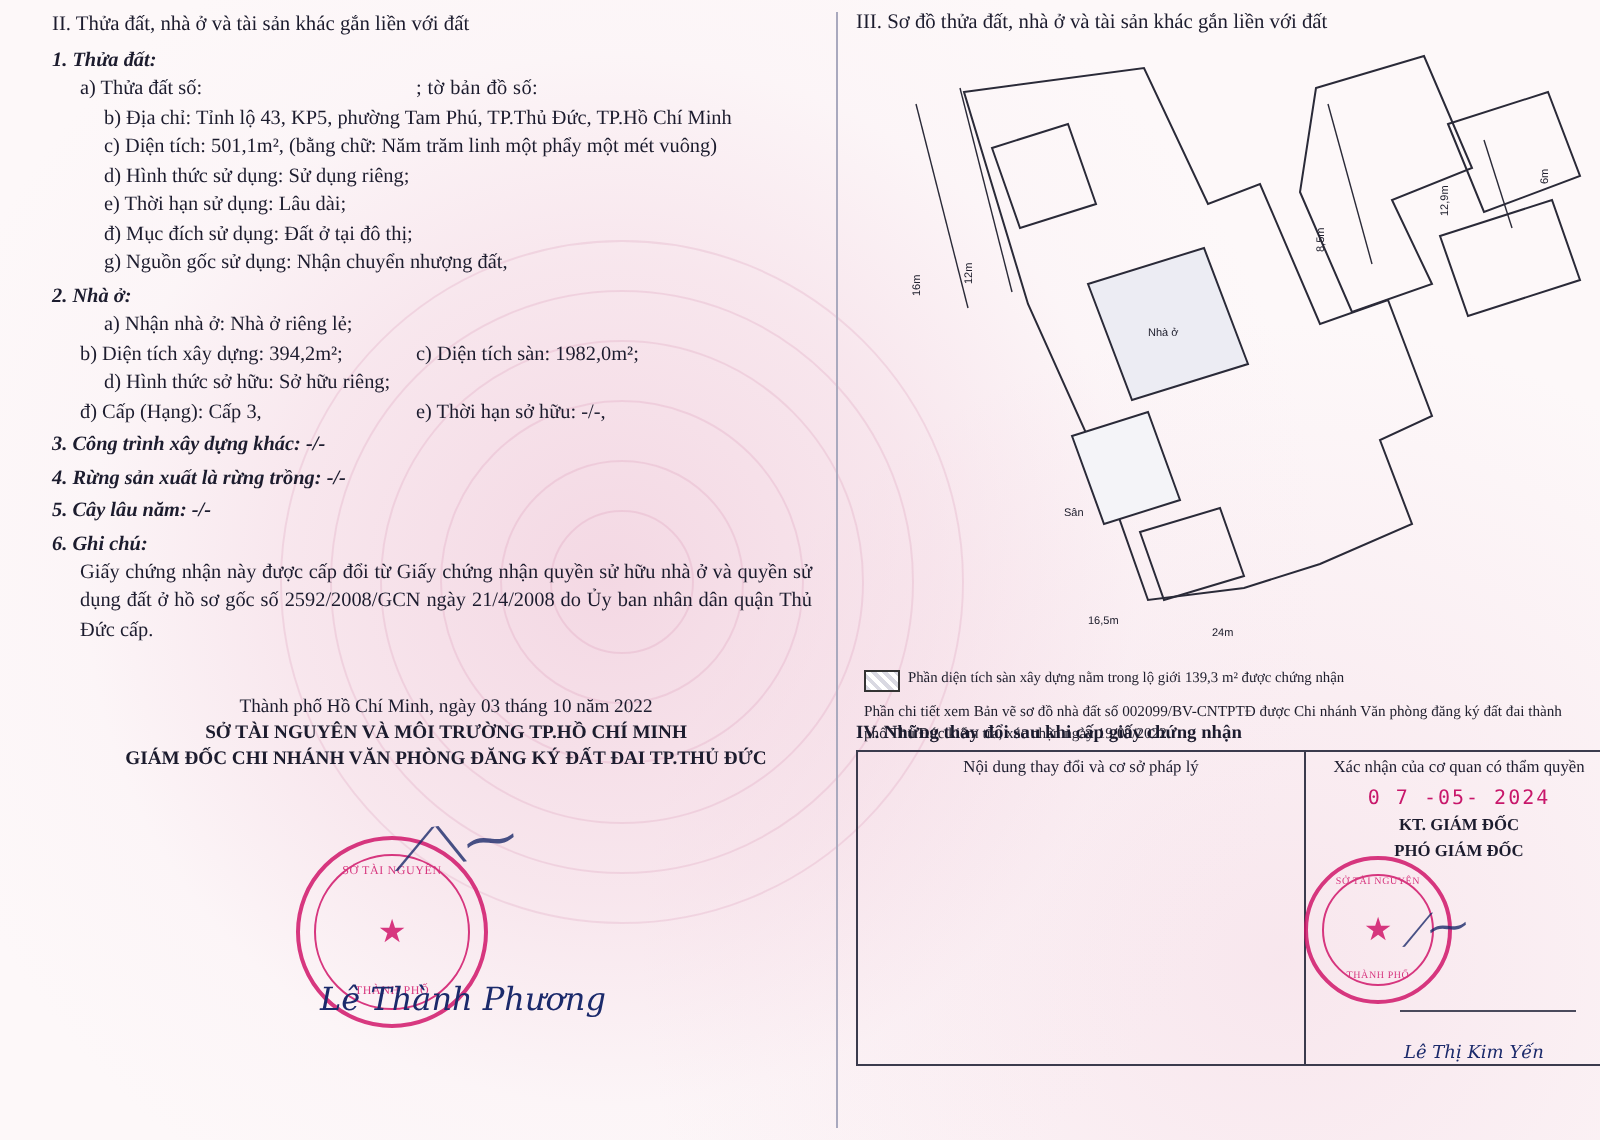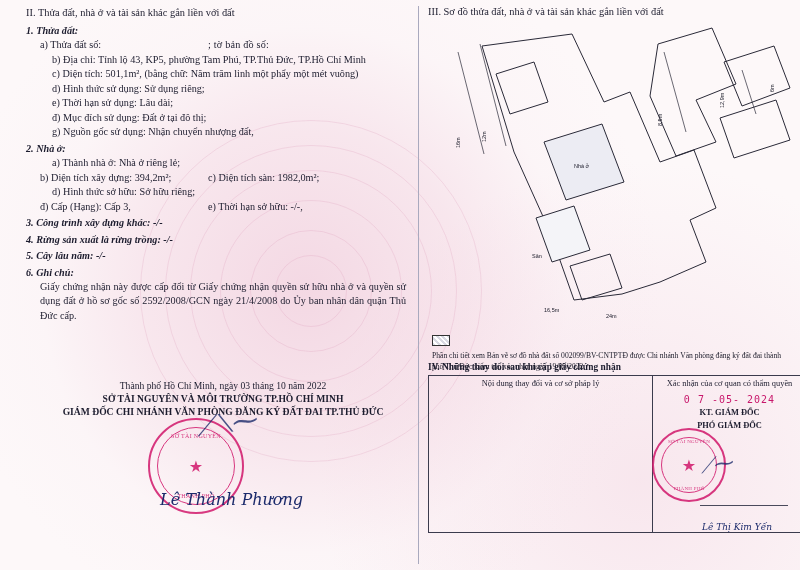--- a/index.html
+++ b/index.html
@@ -119,21 +119,21 @@
   .note-block {
     margin-top: 5px;
     font-size: 7.6px;
     line-height: 1.4;
   }
 
   
   .sign-left {
     position: absolute;
     left: 40px;
-    top: 380px;
+    top: 348px;
     width: 366px;
     text-align: center;
     font-size: 9.6px;
   }
   .sign-left .line { margin-bottom: 2px; }
   .sign-left .strong { font-weight: bold; }
   .stamp {
     position: absolute;
     width: 92px;
     height: 92px;
@@ -278,21 +278,21 @@
       <span>Đất ở tại đô thị;</span>
     </div>
     <div class="lvl2">
       <span>g) Nguồn gốc sử dụng:</span>
       <span>Nhận chuyển nhượng đất,</span>
     </div>
 
     <div class="lvl1">2. Nhà ở:</div>
 
     <div class="lvl2">
-      <span>a) Thành nhà ở:</span>
+      <span>a) Nhận nhà ở:</span>
       <span>Nhà ở riêng lẻ;</span>
     </div>
     <div class="row2">
       <span>
         <span>b) Diện tích xây dựng:</span>
         <span>394,2m²;</span>
       </span>
       <span>
         <span>c) Diện tích sàn:</span>
         <span>1982,0m²;</span>
@@ -366,20 +366,21 @@
         <text x="182" y="296">24m</text>
         <text x="150" y="146">Nhà ở</text>
         <text x="108" y="236">Sân</text>
       </g>
     </svg>
   </div>
 
   <div class="map-note">
     <div class="legend-row">
       <div class="legend-swatch"></div>
+      <div>Phần diện tích sàn xây dựng nằm trong lộ giới 139,3  m² được chứng nhận</div>
     </div>
     <div class="note-block">Phần chi tiết xem Bản vẽ sơ đồ nhà đất số 002099/BV-CNTPTĐ được Chi nhánh Văn phòng đăng ký đất đai thành phố Thủ Đức kiểm tra, xác nhận ngày 19/09/2022.</div>
   </div>
 
   <div class="sign-left">
     <div class="line">Thành phố Hồ Chí Minh, ngày 03 tháng 10 năm 2022</div>
     <div class="line strong">SỞ TÀI NGUYÊN VÀ MÔI TRƯỜNG TP.HỒ CHÍ MINH</div>
     <div class="line strong">GIÁM ĐỐC CHI NHÁNH VĂN PHÒNG ĐĂNG KÝ ĐẤT ĐAI TP.THỦ ĐỨC</div>
   </div>
 

